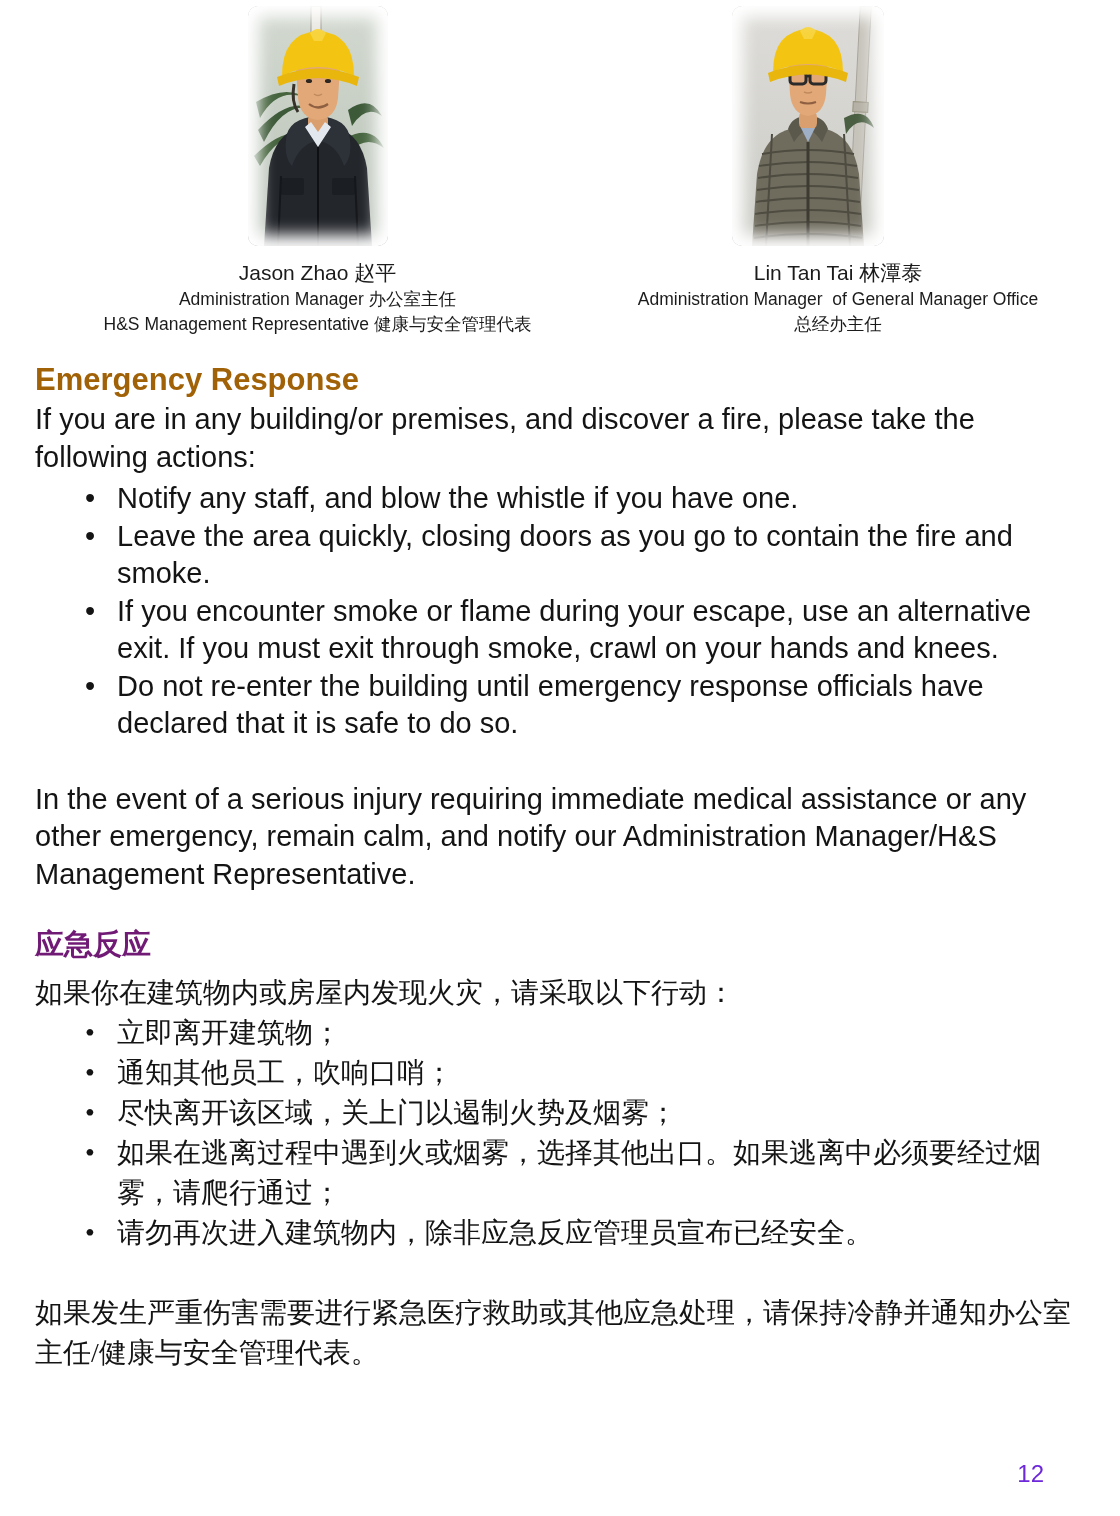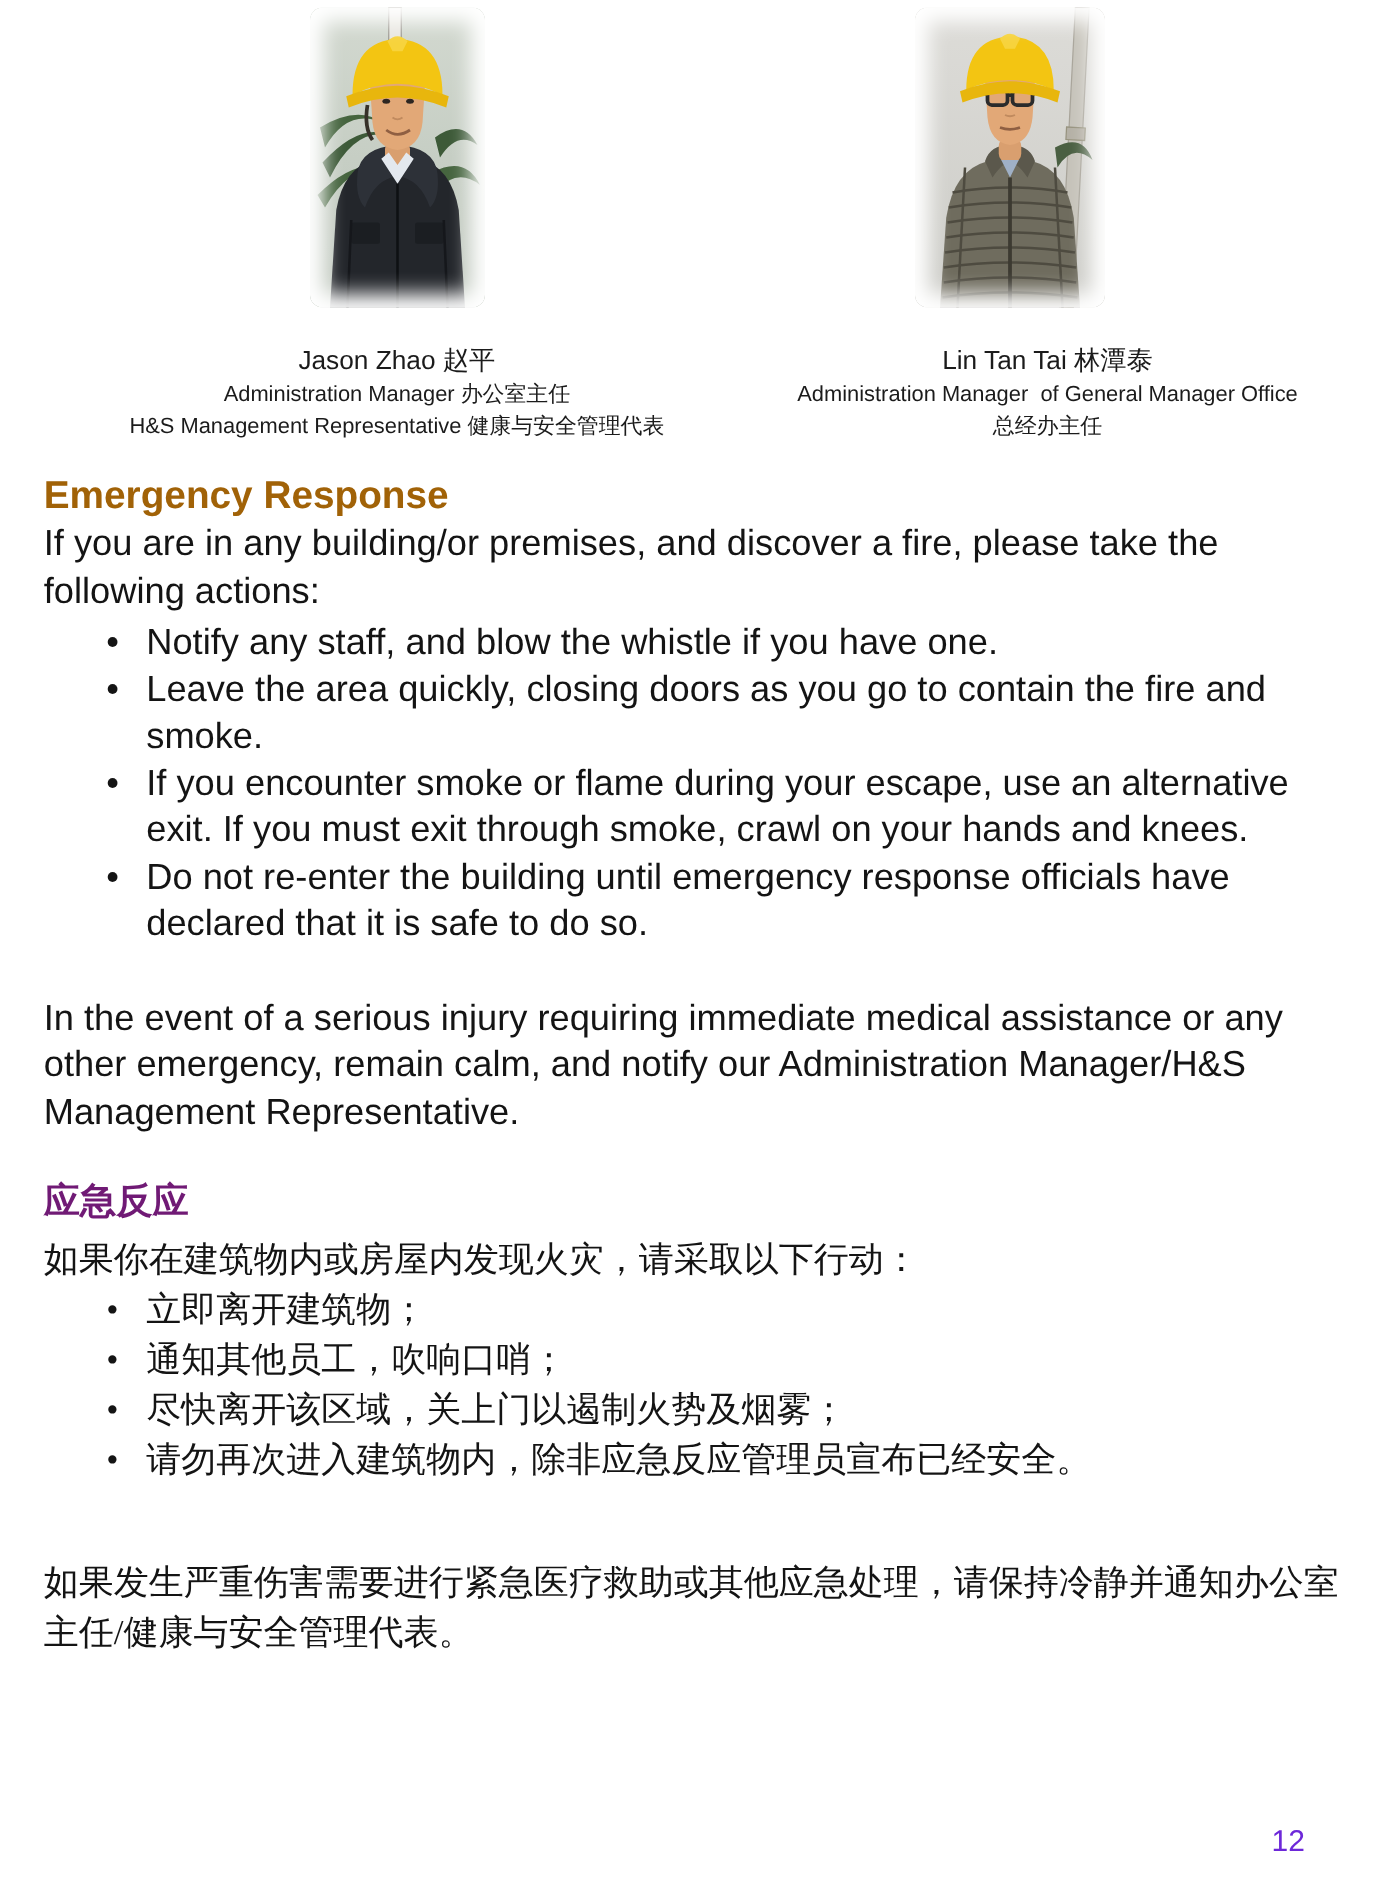--- a/index.html
+++ b/index.html
@@ -22,21 +22,21 @@
   .photo { position:relative; height:240px; border-radius:10px; overflow:hidden; }
   .photo svg { display:block; width:100%; height:100%; }
   .photo::after {
     content:""; position:absolute; inset:0; border-radius:10px;
     box-shadow: inset 0 0 16px 11px #ffffff;
     pointer-events:none;
   }
   .photo-1 { width:140px; margin:0 auto; }
   .photo-2 { width:152px; margin-left:134px; }
 
-  .caption { margin-top:29px; text-align:center; color:#1b1b1b; }
+  .caption { margin-top:13px; text-align:center; color:#1b1b1b; }
   .caption .name  { font-size:21px; line-height:28px; }
   .caption .title { font-size:17.5px; line-height:25px; white-space:pre-wrap; }
 
   
   .content { padding:0 35px; }
 
   .heading-en {
     margin:25px 0 3px 0;
     font-size:31px; font-weight:bold;
     color:#a16207;
@@ -47,21 +47,21 @@
     font-family:"Liberation Serif","DejaVu Serif",serif;
   }
   .heading-zh {
     margin:32px 0 8px 0;
     font-size:29px; font-weight:bold;
     color:#701a75;
     font-family:"Liberation Serif","DejaVu Serif",serif;
   }
   p { margin:0; }
   .closing-en { margin-top:38px; }
-  .closing-zh { margin-top:58px; }
+  .closing-zh { margin-top:40px; }
 
   ul.bullets { list-style:none; margin:4px 0 0 0; padding:0 0 0 46px; }
   ul.bullets li { position:relative; padding-left:36px; }
   ul.bullets li::before {
     content:"\2022";
     position:absolute; left:4px; top:0;
   }
   ul.bullets-zh { margin-top:0; }
 
   .page-number {
@@ -207,20 +207,21 @@
     </div>
 
     <div class="heading-zh">应急反应</div>
 
     <div class="body-zh">
       <p>如果你在建筑物内或房屋内发现火灾，请采取以下行动：</p>
       <ul class="bullets bullets-zh">
         <li>立即离开建筑物；</li>
         <li>通知其他员工，吹响口哨；</li>
         <li>尽快离开该区域，关上门以遏制火势及烟雾；</li>
+        <li>如果在逃离过程中遇到火或烟雾，选择其他出口。如果逃离中必须要经过烟雾，请爬行通过；</li>
         <li>请勿再次进入建筑物内，除非应急反应管理员宣布已经安全。</li>
       </ul>
       <p class="closing-zh">如果发生严重伤害需要进行紧急医疗救助或其他应急处理，请保持冷静并通知办公室主任/健康与安全管理代表。</p>
     </div>
   </div>
 
   <div class="page-number">12</div>
 </div>
 
 </body></html>

